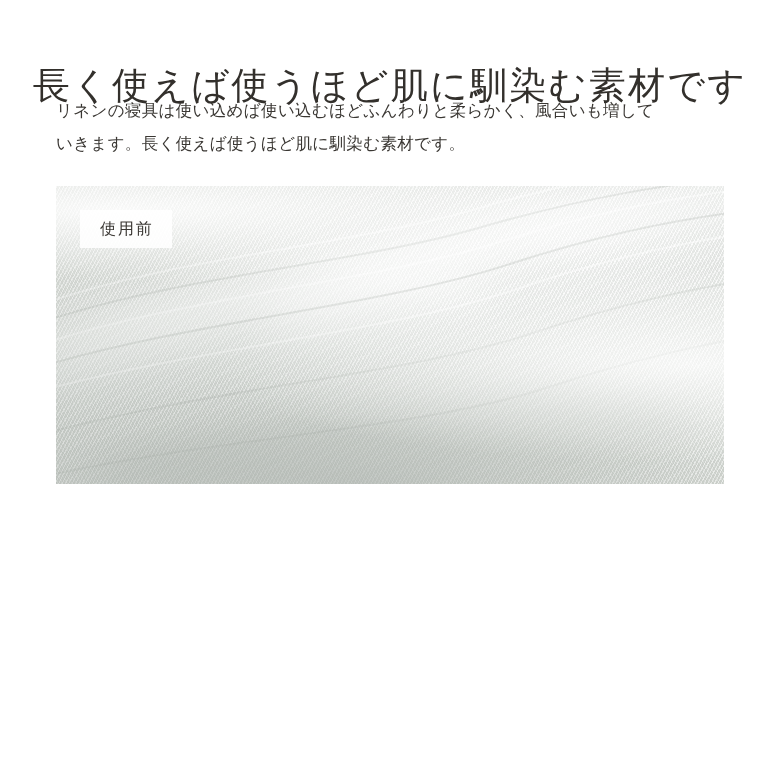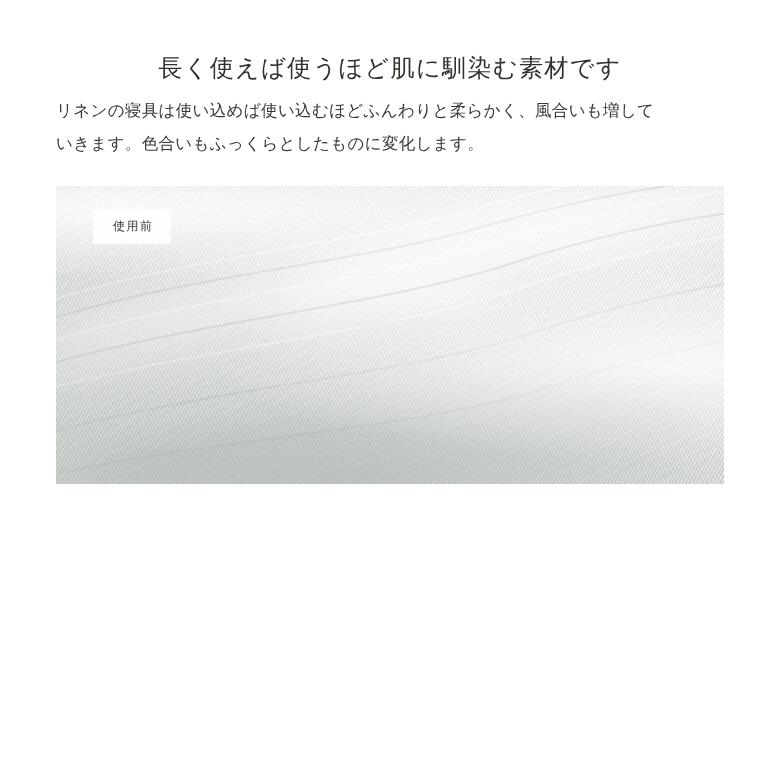--- a/index.html
+++ b/index.html
@@ -21,21 +21,21 @@
     background: #ffffff;
     box-sizing: border-box;
   }
   .headline {
     position: absolute;
     left: 0;
     top: 36px;
     width: 780px;
     text-align: center;
     font-family: "Liberation Serif", "DejaVu Serif", serif;
-    font-size: 24px;
+    font-size: 37px;
     line-height: 1.35;
     letter-spacing: 0.06em;
     color: #33302c;
     font-weight: 400;
   }
   .lead {
     position: absolute;
     left: 56px;
     top: 94px;
     width: 672px;
@@ -161,43 +161,43 @@
       radial-gradient(50% 20% at 50% 56%, rgba(255,255,255,0.8) 0%, rgba(255,255,255,0) 70%);
   }
   .crinkle {
     position: absolute;
     inset: 0;
     pointer-events: none;
     opacity: 0.55;
   }
   .badge {
     position: absolute;
-    left: 37px;
+    left: 24px;
     background: rgba(255,255,255,0.88);
     color: #3a3733;
-    font-family: Liberation Mono, monospace;
-    font-size: 12px;
+    font-family: Liberation Serif, serif;
+    font-size: 16px;
     letter-spacing: 0.12em;
     padding: 11px 18px 11px 20px;
     line-height: 1;
     white-space: nowrap;
   }
   .badge-before { top: 24px; }
   .badge-after  { top: 16px; }
 </style>
 </head>
 <body>
 
 <div class="page">
 
   <h1 class="headline">長く使えば使うほど肌に馴染む素材です</h1>
 
   <div class="lead">
     <p>リネンの寝具は使い込めば使い込むほどふんわりと柔らかく、風合いも増して</p>
-    <p>いきます。色合いもふっくらとしたものに変化します。</p>
+    <p>いきます。長く使えば使うほど肌に馴染む素材です。</p>
   </div>
 
   <div class="photo photo-before">
     <div class="fabric-before">
       <span class="fold-a"></span>
       <span class="fold-b"></span>
       <span class="fold-c"></span>
       <svg class="crinkle" viewBox="0 0 668 298" preserveAspectRatio="none">
         <g stroke="rgba(255,255,255,0.75)" fill="none" stroke-width="2">
           <path d="M-20,120 C120,70 300,60 430,20 C520,-5 600,-20 700,-30"></path>

